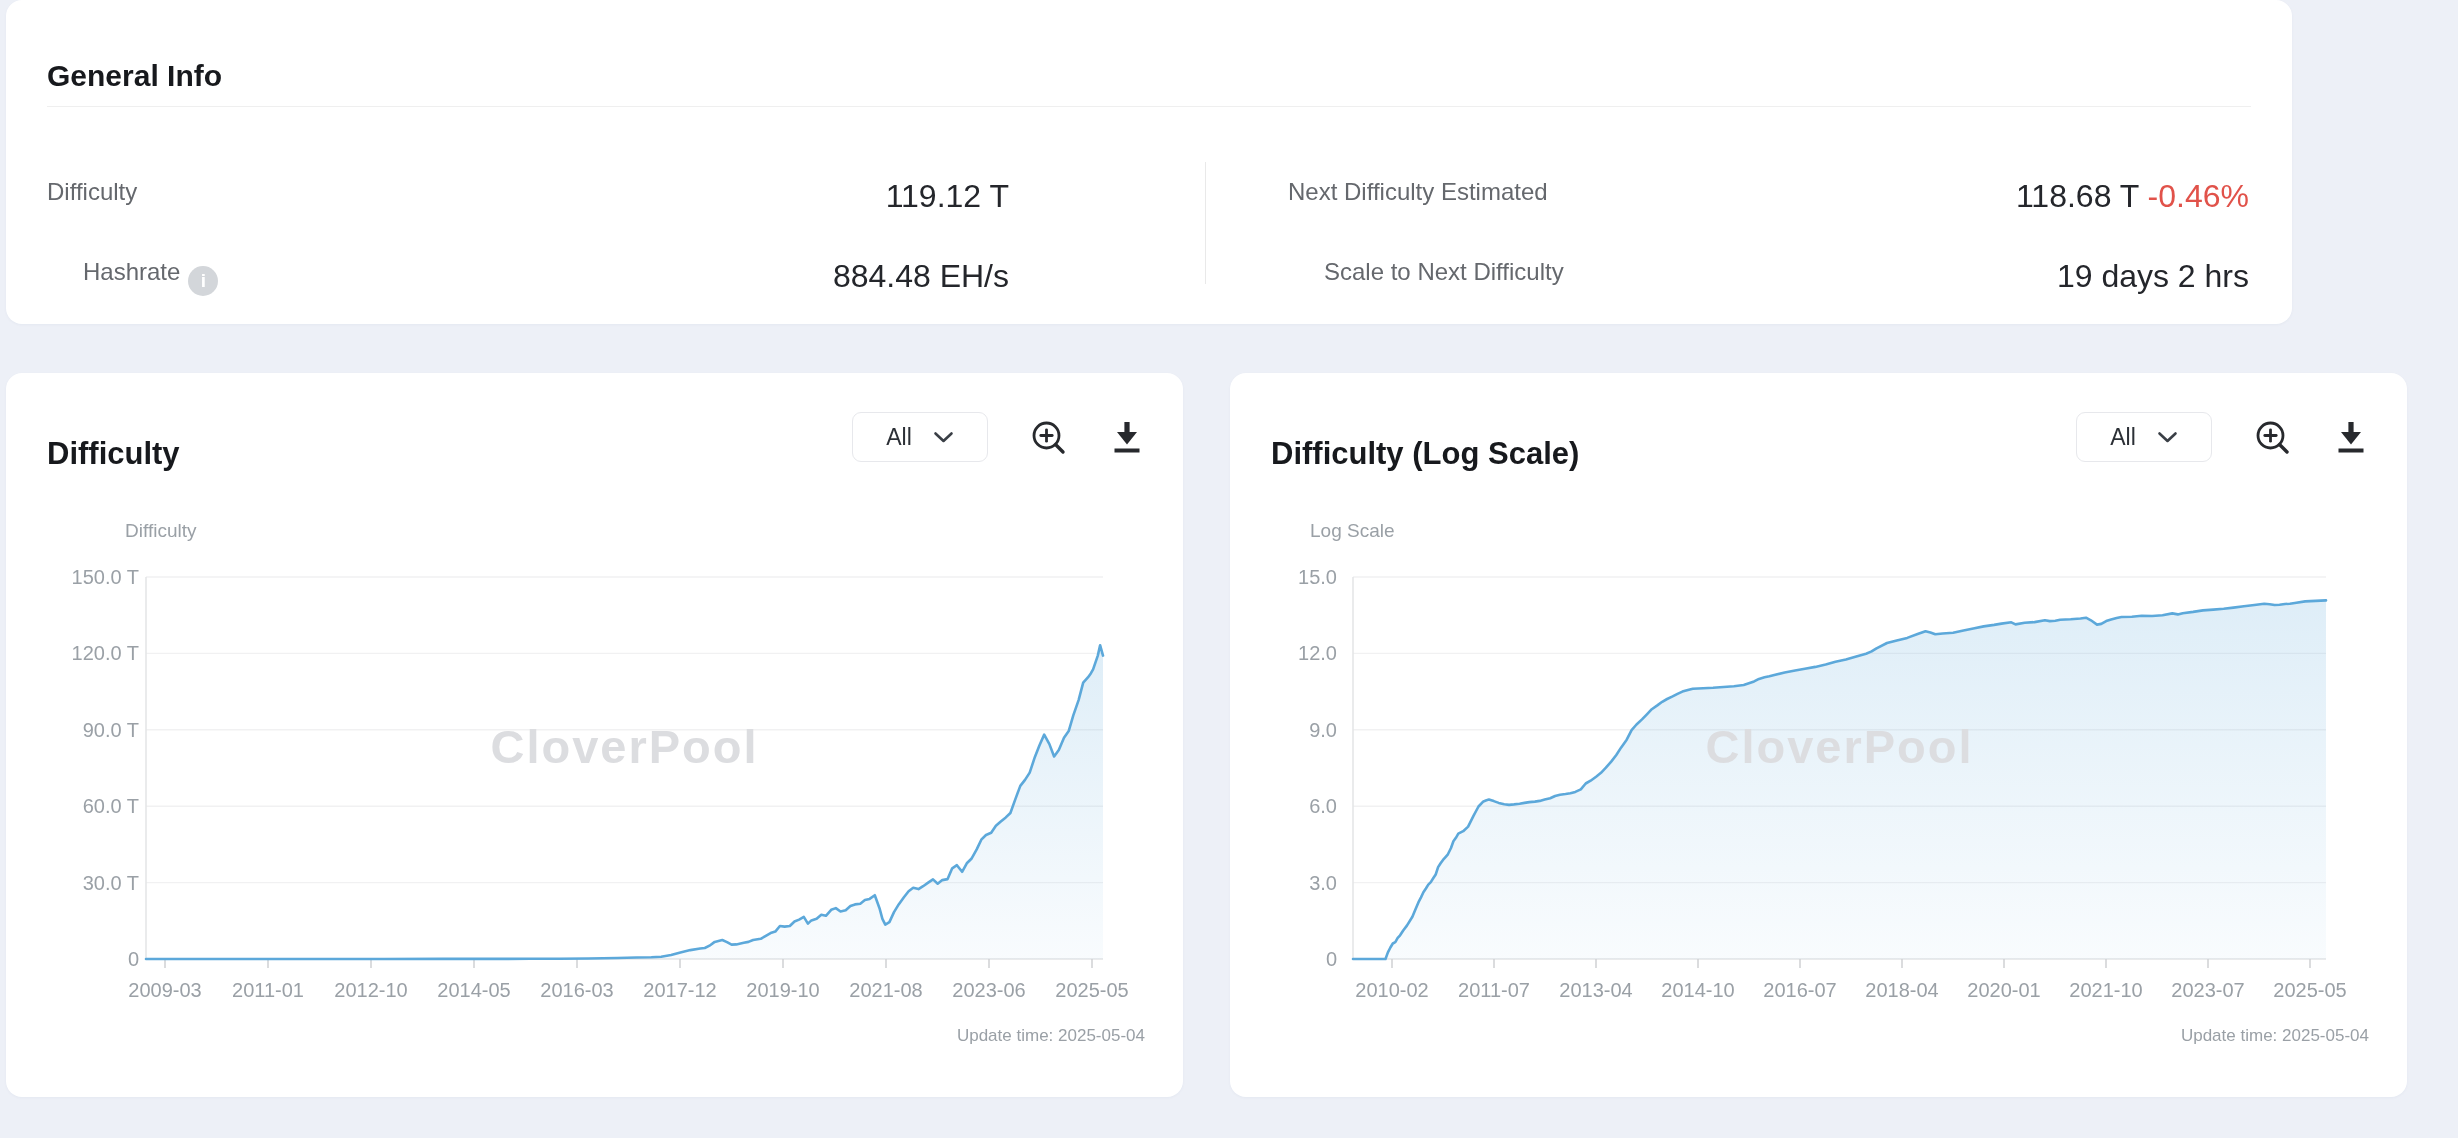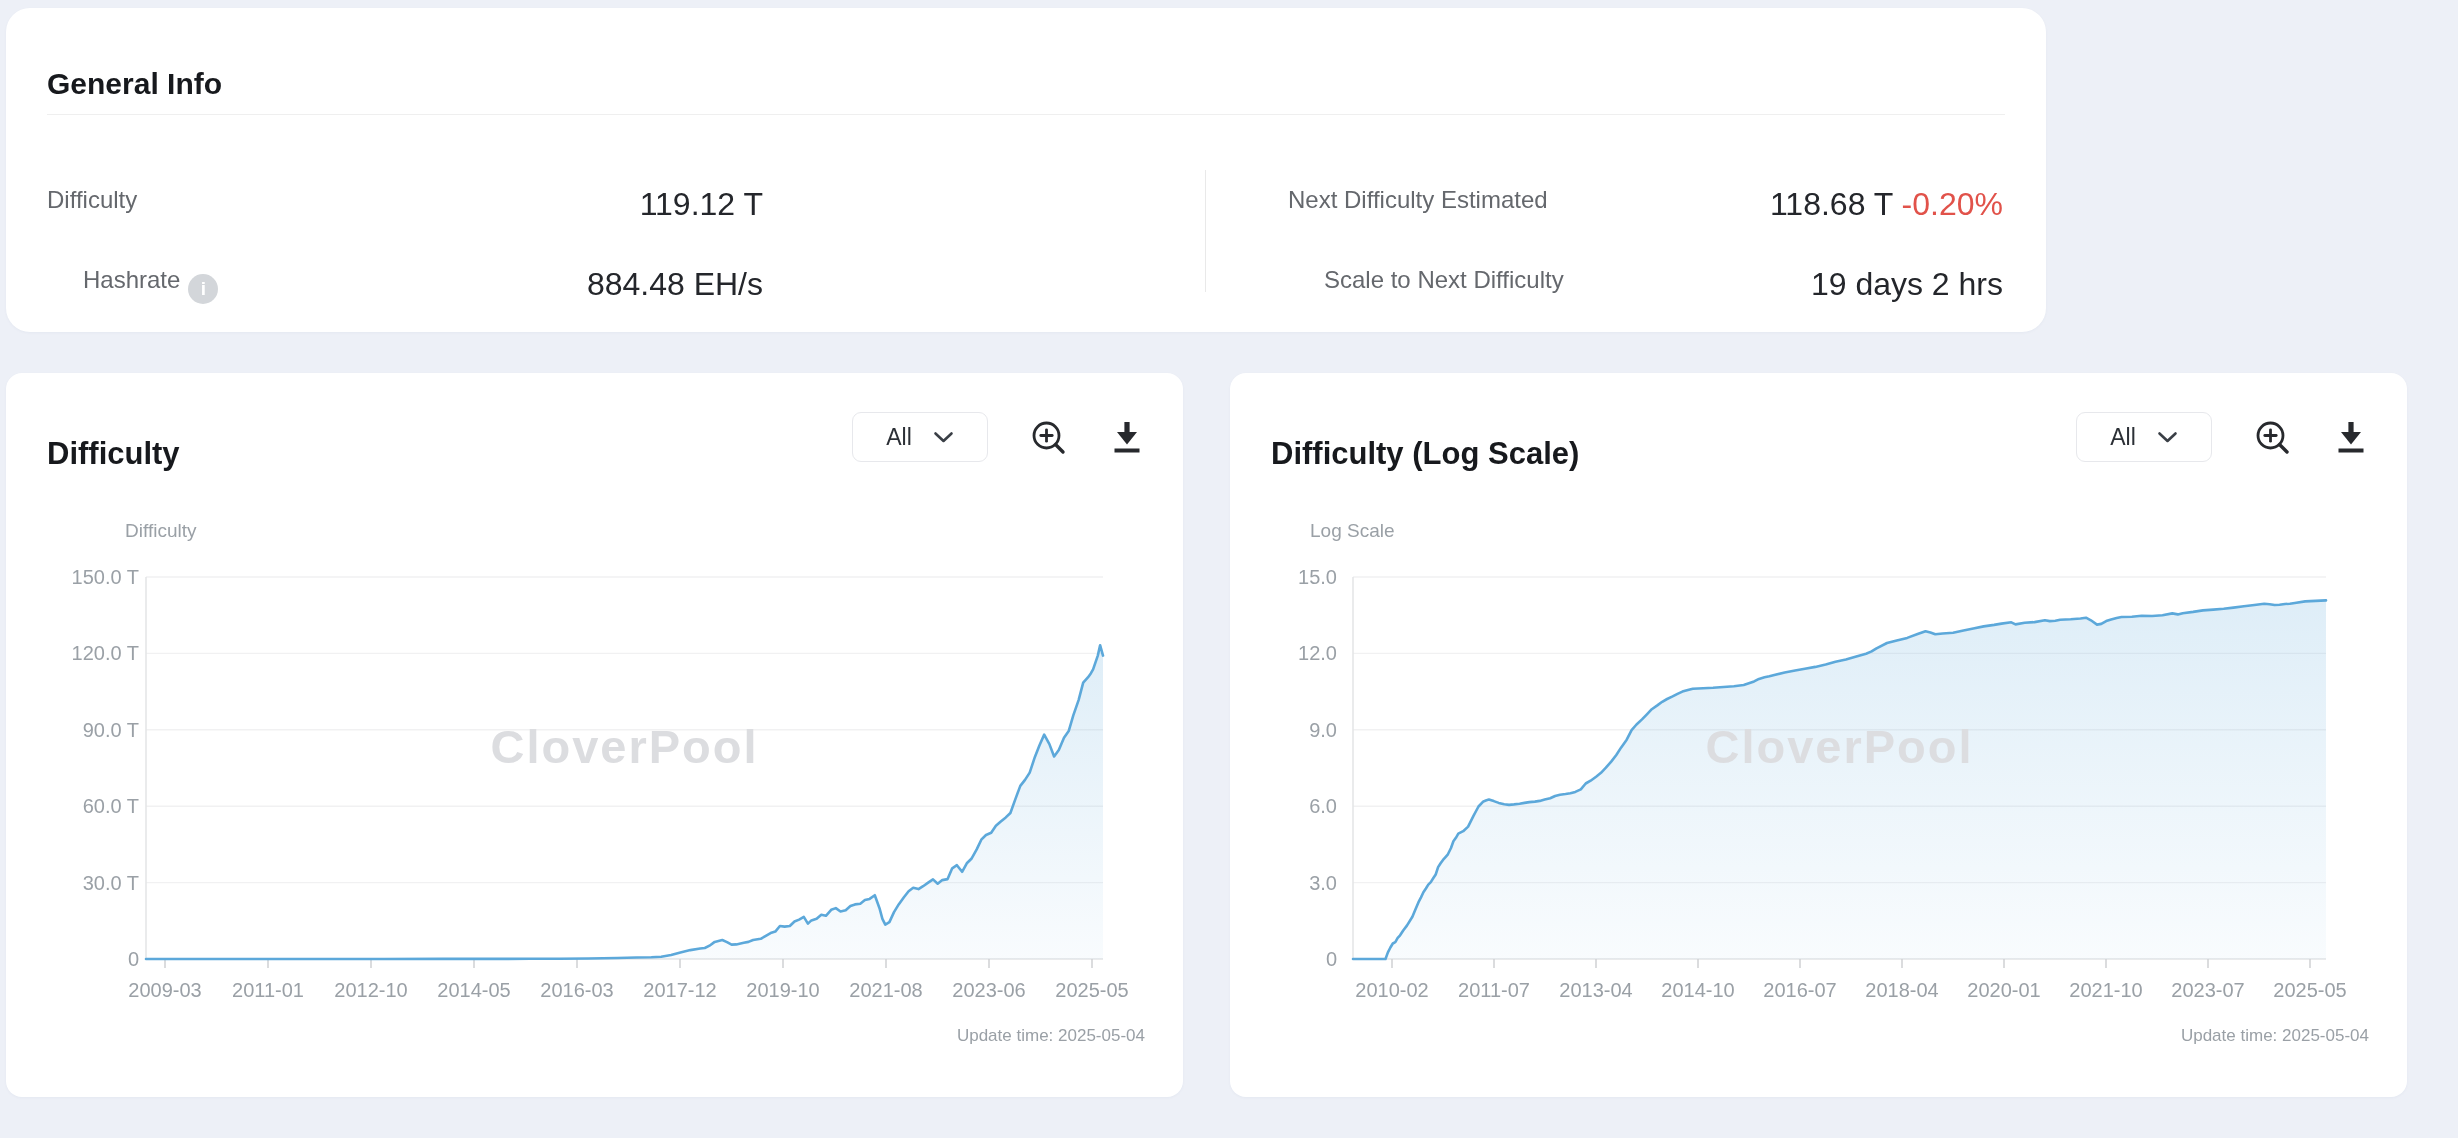--- a/index.html
+++ b/index.html
@@ -1,21 +1,21 @@
 <!DOCTYPE html>
 <html><head>
 <meta charset="utf-8">
 <style>
   html,body{margin:0;padding:0;background:#edf0f7;}
   #app{position:relative;width:2458px;height:1138px;background:#edf0f7;
        font-family:"Liberation Sans",sans-serif;overflow:hidden;}
   .card{position:absolute;background:#ffffff;border-radius:16px;
         box-shadow:0 1px 3px rgba(30,50,90,0.04);}
   
-  #gi{left:6px;top:8px;width:2040px;height:324px;border-radius:24px;}
+  #gi{left:6px;top:0;width:2286px;height:324px;}
   .gi-title{position:absolute;left:41px;top:34px;font-size:30px;font-weight:700;color:#17191d;}
   .gi-hr{position:absolute;left:41px;right:41px;top:106px;height:1px;background:#efefef;}
   .gi-vr{position:absolute;left:1199px;top:162px;width:1px;height:122px;background:#e9e9e9;}
   .gi-label{position:absolute;font-size:24px;color:#65686d;white-space:nowrap;}
   .gi-value{position:absolute;font-size:32px;color:#24262b;text-align:right;white-space:nowrap;}
   .row1{top:178px;} .row2{top:258px;margin-left:36px;}
   .lcol-label{left:41px;} .lcol-value{right:1283px;}
   .rcol-label{left:1282px;} .rcol-value{right:43px;}
   .info-badge{display:inline-flex;width:30px;height:30px;border-radius:50%;background:#d3d6da;
       color:#fff;font-size:19px;font-weight:700;font-style:normal;align-items:center;justify-content:center;
@@ -46,21 +46,21 @@
     <div class="gi-value row1 lcol-value">119.12 T</div>
 
     <div class="gi-label row2 lcol-label">
       <span>Hashrate</span><span class="info-badge">i</span>
     </div>
     <div class="gi-value row2 lcol-value">884.48 EH/s</div>
 
     <div class="gi-label row1 rcol-label">Next Difficulty Estimated</div>
     <div class="gi-value row1 rcol-value">
       <span>118.68 T</span>
-      <span style="color: rgb(225, 82, 74);">-0.20%</span>
+      <span style="color: rgb(225, 82, 74);">-0.46%</span>
     </div>
 
     <div class="gi-label row2 rcol-label">Scale to Next Difficulty</div>
     <div class="gi-value row2 rcol-value">19 days 2 hrs</div>
   </section>
 
   <section class="card chart-card" id="c0">
     <svg class="chart-canvas" id="svg0" viewBox="0 0 1177 724">
         <defs>
           <linearGradient id="grad0" x1="0" y1="0" x2="0" y2="1">

